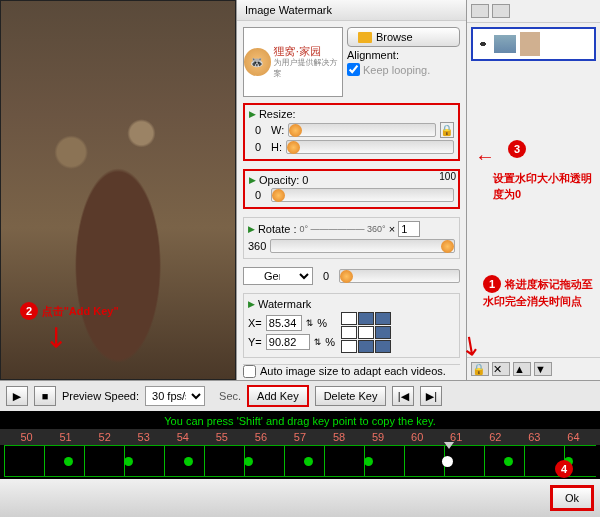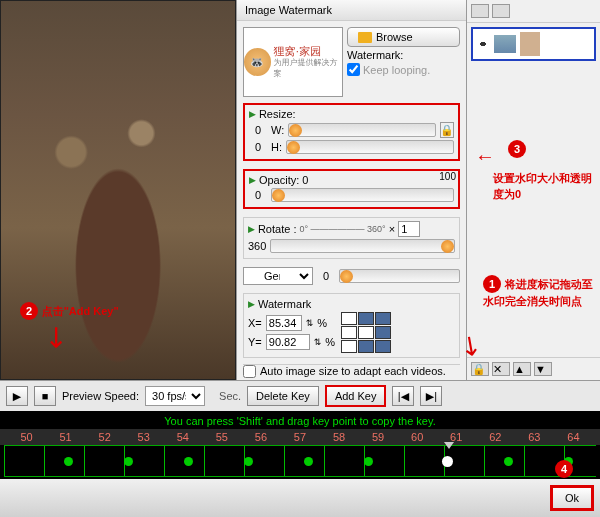--- a/index.html
+++ b/index.html
@@ -95,21 +95,21 @@
                 <div class="wtext">狸窝·家园</div>
                 <div class="wsub">为用户提供解决方案</div>
               </div>
             </div>
           </div>
           <div class="wright">
             <div class="browse">
               <span class="folder"></span>
               <span>Browse</span>
             </div>
-            <div class="anim">Watermark:</div>
+            <div class="anim">Alignment:</div>
             <label class="chk">
               <input type="checkbox" checked="" style="">
               <span>Keep looping.</span>
             </label>
           </div>
         </div>
 
         <div class="section">
           <div class="rowlbl">
               <span class="tri">▶</span>
@@ -237,22 +237,22 @@
     </div>
   </div>
 </div>
 
 <div class="controls">
   <div class="pbtn">▶</div>
   <div class="pbtn">■</div>
   <span class="pslbl">Preview Speed:</span>
   <select class="fps"><option>30 fps/s</option></select>
   <span style="margin-left:8px;color:#555">Sec.</span>
+  <button class="kbtn hl">Add Key</button>
   <button class="kbtn">Delete Key</button>
-  <button class="kbtn hl">Add Key</button>
   <div class="pbtn">|◀</div>
   <div class="pbtn">▶|</div>
 </div>
 
 <div class="timeline">
   <div class="hint">You can press 'Shift' and drag key point to copy the key.</div>
   <div class="ticks">
     <span>50</span>
       <span>51</span>
       <span>52</span>

